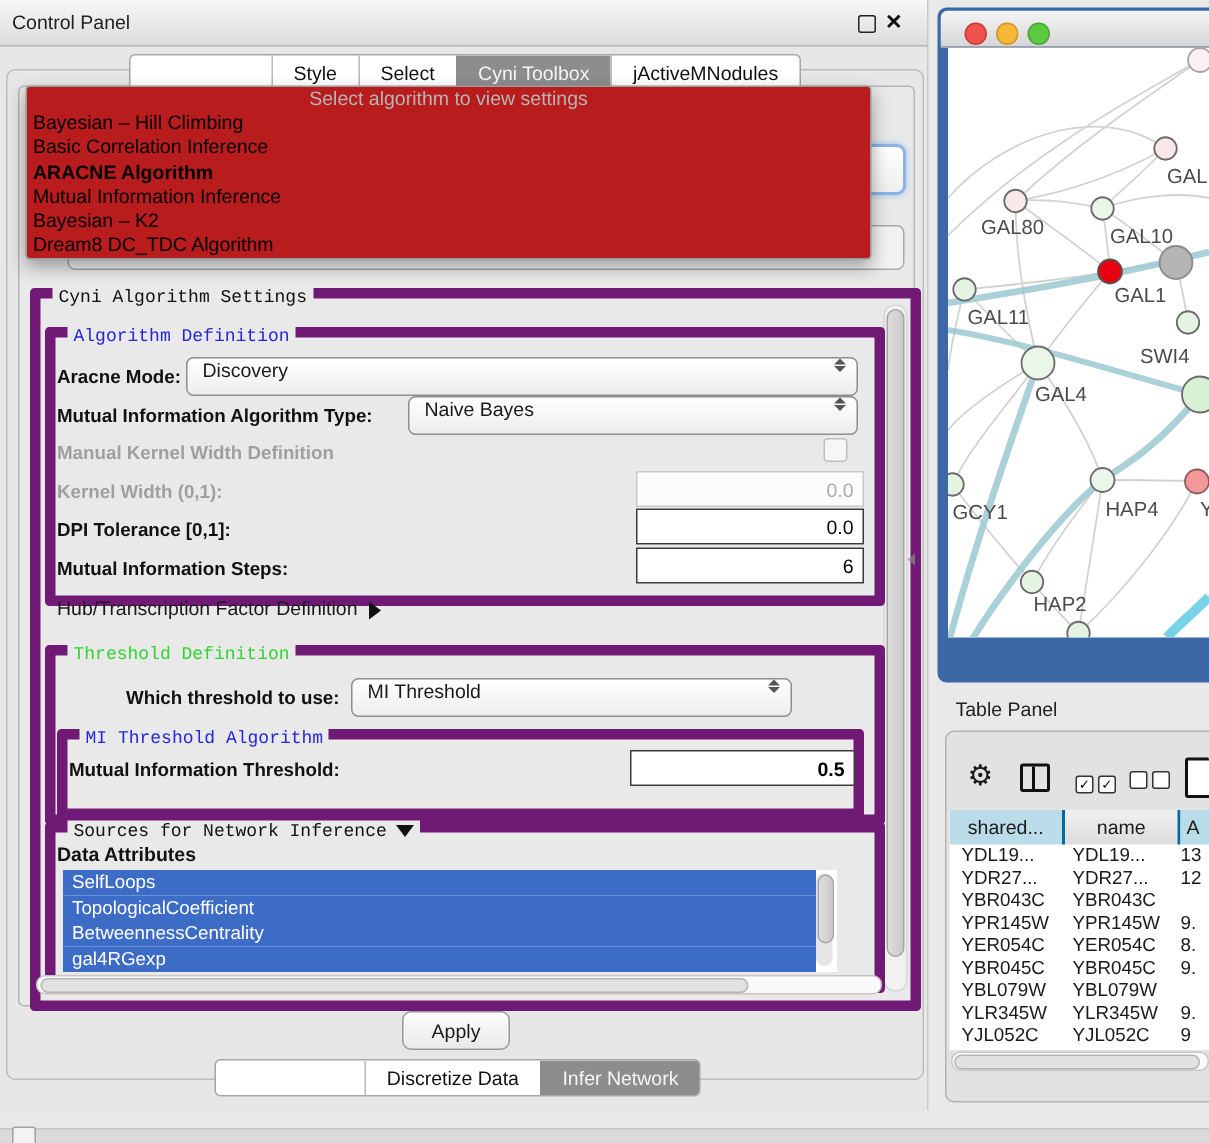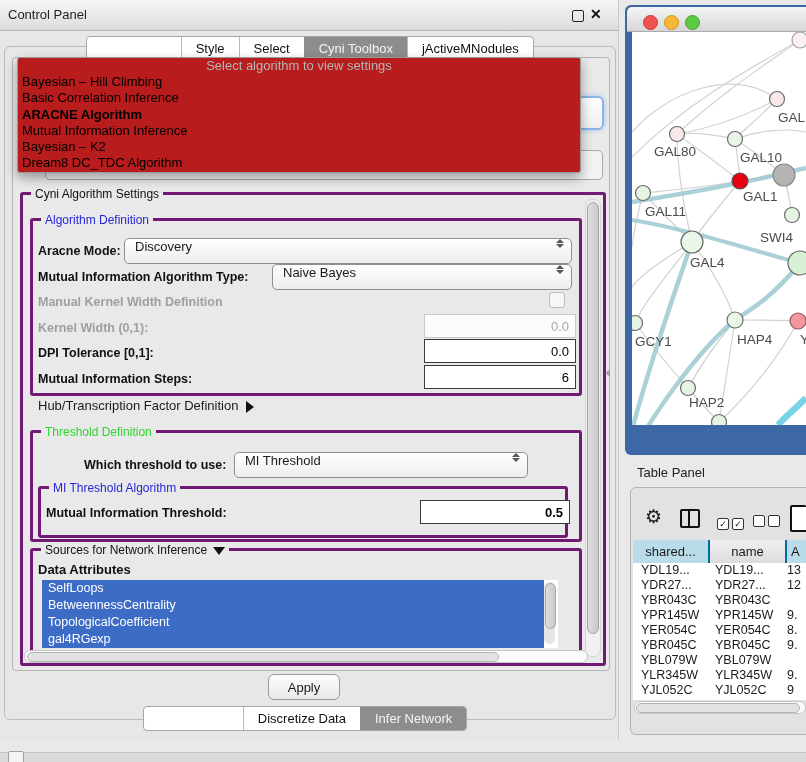--- a/index.html
+++ b/index.html
@@ -14,21 +14,21 @@
   .float-btn{position:absolute;left:572px;top:10px;width:10px;height:10px;border:1.6px solid #222;border-radius:2px;}
   .close-btn{position:absolute;left:590px;top:6px;font-size:14px;font-weight:bold;color:#111;}
   
   .seg{display:flex;height:23px;background:#fff;border:1px solid #a6a6a6;border-radius:4px;overflow:hidden;z-index:30;}
   .seg .tab{display:flex;align-items:center;gap:5px;padding:0 14px;font-size:13px;color:#111;border-left:1px solid #b9b9b9;white-space:nowrap;}
   .seg .tab:first-child{border-left:none;margin-top:48px;}
   .seg .tab.sel{background:#8d8d8d;color:#f5f5f5;border-left-color:#8d8d8d;}
   
   .panel{border:1px solid #bcbcbc;border-radius:6px;background:#e7e7e7;}
   .panel2{border:1px solid #b5b5b5;border-radius:4px;background:#e9e9e9;}
-  .fieldset{border:3px solid #701a75;border-radius:3px;}
+  .fieldset{border:7px solid #701a75;border-radius:3px;font-family:Liberation Mono, monospace;}
   .legend{position:absolute;top:-8px;left:8px;background:#e9e9e9;padding:0 4px;font-size:12px;white-space:nowrap;}
   .legend.blue{color:#2626d8;}
   .legend.green{color:#2fd42f;}
   .lbl{position:absolute;font-size:12.5px;font-weight:bold;color:#111;white-space:nowrap;}
   .lbl.dis{color:#9f9f9f;}
   
   .combo{position:absolute;height:24px;border:1px solid #8f8f8f;border-radius:5px;
          background:linear-gradient(#ffffff,#ededed);display:flex;align-items:flex-start;font-size:13px;}
   .combo .val{padding-left:10px;flex:1;}
   .combo .spin{width:14px;display:flex;flex-direction:column;align-items:center;gap:1px;margin-right:4px;}
@@ -193,22 +193,22 @@
     <div class="field en" style="left:420px;top:500px;width:142px;height:22px;font-weight:bold;">
       <span>0.5</span>
     </div>
 
     <div class="abs fieldset" style="left:30px;top:548px;width:546px;height:100px;">
       <span class="legend" style="color:#111;"><span>Sources for Network Inference</span><span class="tri-down"></span></span>
     </div>
     <span class="lbl" style="left:38px;top:562px;font-size:13px;">Data Attributes</span>
     <div class="abs datalist" style="left:42px;top:580px;width:516px;height:68px;">
       <div class="row">SelfLoops</div>
+      <div class="row">TopologicalCoefficient</div>
       <div class="row">BetweennessCentrality</div>
-      <div class="row">TopologicalCoefficient</div>
       <div class="row">gal4RGexp</div>
     </div>
     <div class="vtrack" style="left:544px;top:582px;width:11px;height:62px;border:none;background:#e6e6e6;">
       <div class="vthumb" style="left:1px;top:1px;width:9px;height:44px;"></div>
     </div>
     <div class="htrack" style="left:24px;top:650px;width:562px;height:11px;">
       <div class="hthumb" style="left:2px;top:1px;width:470px;height:8px;"></div>
     </div>
 
     <div class="apply-btn">

